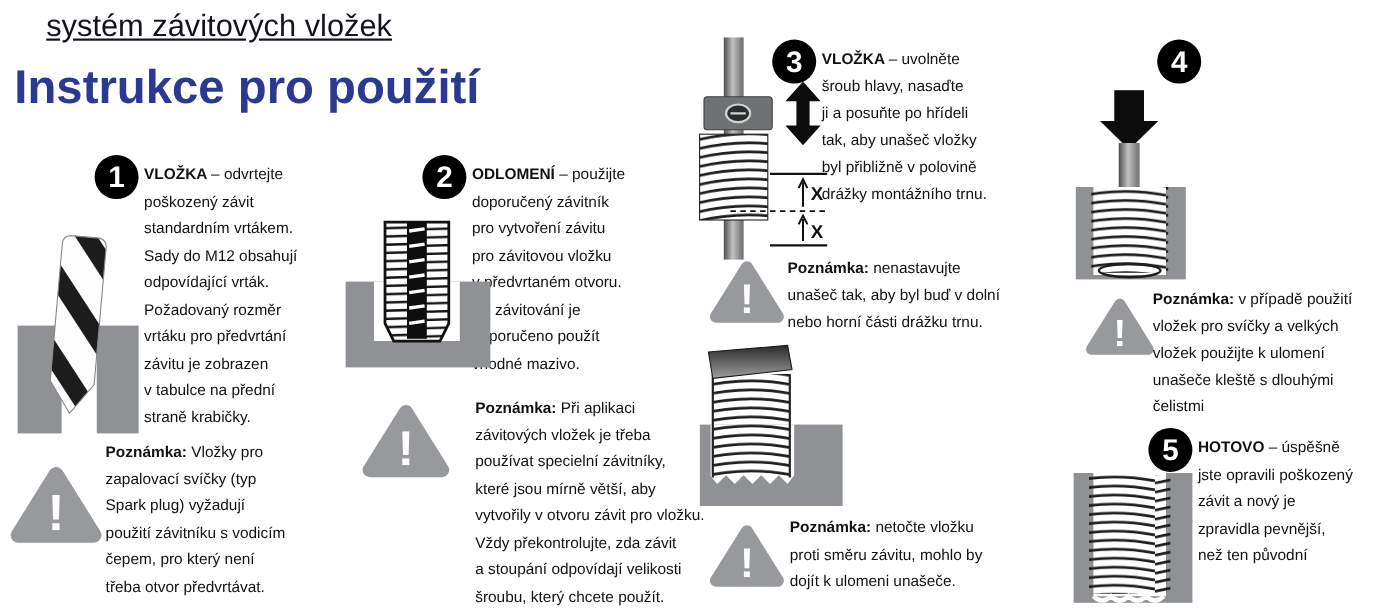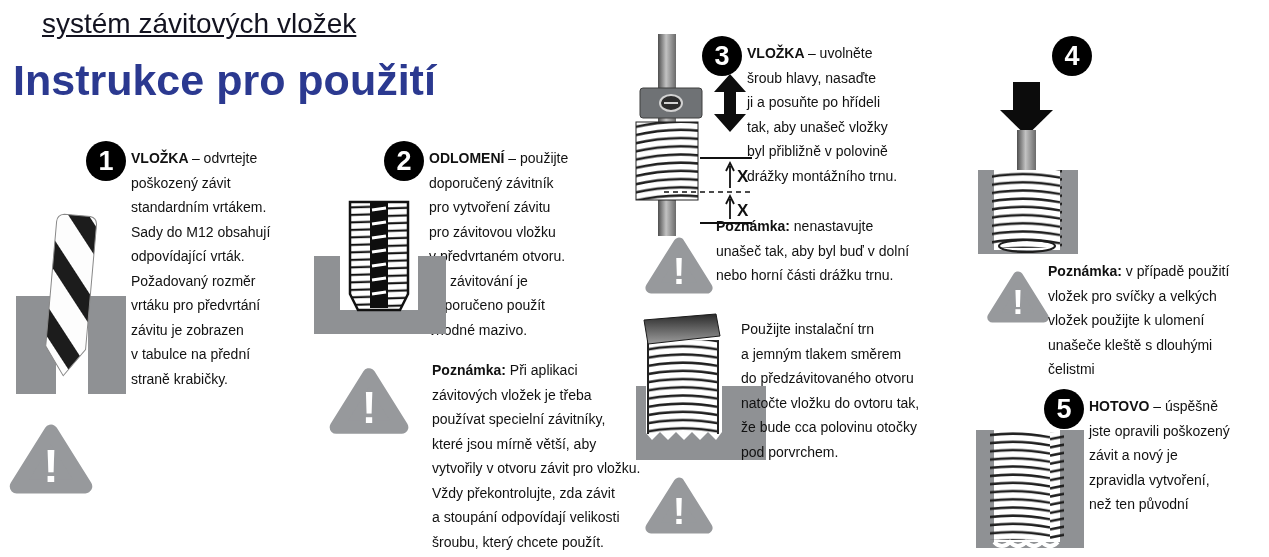--- a/index.html
+++ b/index.html
@@ -65,20 +65,26 @@
     <rect x="88" y="118" width="38" height="98" fill="#8f9194"></rect>
     <g transform="rotate(5 70 120)">
       <path d="M50 45 Q50 38 57 37 L83 37 Q90 38 90 45 L90 170 L70 198 L50 170 Z" fill="url(#diagPat)" stroke="#888" stroke-width="1"></path>
     </g>
   </svg>
 
   <svg class="tri" style="left:8px;top:420px" width="86" height="78" viewBox="0 0 100 88">
     <path d="M50 12 L90 76 L10 76 Z" fill="#97999c" stroke="#97999c" stroke-width="16" stroke-linejoin="round"></path>
     <text x="50" y="71" text-anchor="middle" font-size="54" font-weight="bold" fill="#fff">!</text>
   </svg>
+  <div class="txt" style="left:96px;top:398px"><span class="b">Poznámka: </span><span>Vložky pro
+zapalovací svíčky (typ
+Spark plug) vyžadují
+použití závitníku s vodicím
+čepem, pro který není
+třeba otvor předvrtávat.</span></div>
 
   <div class="badge" style="left:384px;top:141px">
     <span>2</span>
   </div>
   <div class="txt" style="left:429px;top:146px"><span class="b">ODLOMENÍ </span><span>– použijte
 doporučený závitník
 pro vytvoření závitu
 pro závitovou vložku
 v předvrtaném otvoru.
 Při závitování je
@@ -133,42 +139,39 @@
     <path d="M96 158 L96 136 M92 141 L96 133 L100 141" stroke="#111" stroke-width="1.8" fill="none"></path>
     <path d="M96 189 L96 169 M92 174 L96 166 L100 174" stroke="#111" stroke-width="1.8" fill="none"></path>
     <text x="103" y="152" class="dimx">X</text>
     <text x="103" y="186" class="dimx">X</text>
   </svg>
 
   <svg class="tri" style="left:644px;top:234px" width="70" height="63" viewBox="0 0 100 88">
     <path d="M50 12 L90 76 L10 76 Z" fill="#97999c" stroke="#97999c" stroke-width="16" stroke-linejoin="round"></path>
     <text x="50" y="71" text-anchor="middle" font-size="54" font-weight="bold" fill="#fff">!</text>
   </svg>
-  <div class="txt" style="left:716px;top:214px"><span class="b">Poznámka: </span><span>nenastavujte
+  <div class="txt" style="left:716px;top:231px"><span class="b">Poznámka: </span><span>nenastavujte
 unašeč tak, aby byl buď v dolní
 nebo horní části drážku trnu.</span></div>
 
   <svg class="illus" style="left:636px;top:312px" width="132" height="150" viewBox="0 0 132 150">
     <rect x="0" y="74" width="130" height="74" fill="#8f9194"></rect>
     <path d="M10 74 L86 74 L86 120 L80 128 L72 120 L64 128 L56 120 L48 128 L40 120 L32 128 L24 120 L16 128 L10 121 Z" fill="#fff"></path>
     <rect x="12" y="28" width="70" height="94" fill="url(#coilPat)"></rect>
     <path d="M12 28 L12 122 M82 28 L82 122" stroke="#222" stroke-width="2"></path>
     <path d="M8 8 L80 2 L84 24 L12 32 Z" fill="url(#gCap)" stroke="#1a1a1a"></path>
   </svg>
-  <div class="txt" style="left:741px;top:317px"><span>Použijte instalační trn
-a jemným tlakem směrem
-do předzávitovaného otvoru
-natočte vložku do ovtoru tak,
-že bude cca polovinu otočky
-pod porvrchem.</span></div>
 
   <svg class="tri" style="left:644px;top:474px" width="70" height="63" viewBox="0 0 100 88">
     <path d="M50 12 L90 76 L10 76 Z" fill="#97999c" stroke="#97999c" stroke-width="16" stroke-linejoin="round"></path>
     <text x="50" y="71" text-anchor="middle" font-size="54" font-weight="bold" fill="#fff">!</text>
   </svg>
+  <div class="txt" style="left:718px;top:467px"><span class="b">Poznámka: </span><span>netočte vložku
+proti směru závitu, mohlo by
+dojít k ulomeni unašeče.</span></div>
 
   <div class="badge" style="left:1052px;top:36px">
     <span>4</span>
   </div>
 
   <svg class="illus" style="left:976px;top:66px" width="104" height="192" viewBox="0 0 104 192">
     <rect x="37" y="16" width="27" height="28" fill="#0c0c0c"></rect>
     <path d="M24 44 L77 44 L50.5 70 Z" fill="#0c0c0c"></path>
     <rect x="41" y="64" width="19" height="50" fill="url(#gRod)"></rect>
     <rect x="2" y="104" width="100" height="84" fill="#8f9194"></rect>
@@ -186,21 +189,21 @@
 vložek použijte k ulomení
 unašeče kleště s dlouhými
 čelistmi</span></div>
 
   <div class="badge" style="left:1044px;top:389px">
     <span>5</span>
   </div>
   <div class="txt" style="left:1089px;top:394px"><span class="b">HOTOVO </span><span>– úspěšně
 jste opravili poškozený
 závit a nový je
-zpravidla vytvoření,
+zpravidla pevnější,
 než ten původní</span></div>
 
   <svg class="illus" style="left:966px;top:424px" width="122" height="130" viewBox="0 0 122 130">
     <rect x="10" y="6" width="108" height="118" fill="#8f9194"></rect>
     <rect x="28" y="6" width="66" height="112" fill="#fff"></rect>
     <rect x="24" y="8" width="74" height="108" fill="url(#coilPat)"></rect>
     <path d="M28 118 Q36 126 44 118 Q52 126 60 118 Q68 126 76 118 Q84 126 92 118" fill="none" stroke="#fff" stroke-width="4"></path>
   </svg>
 
 </div>

